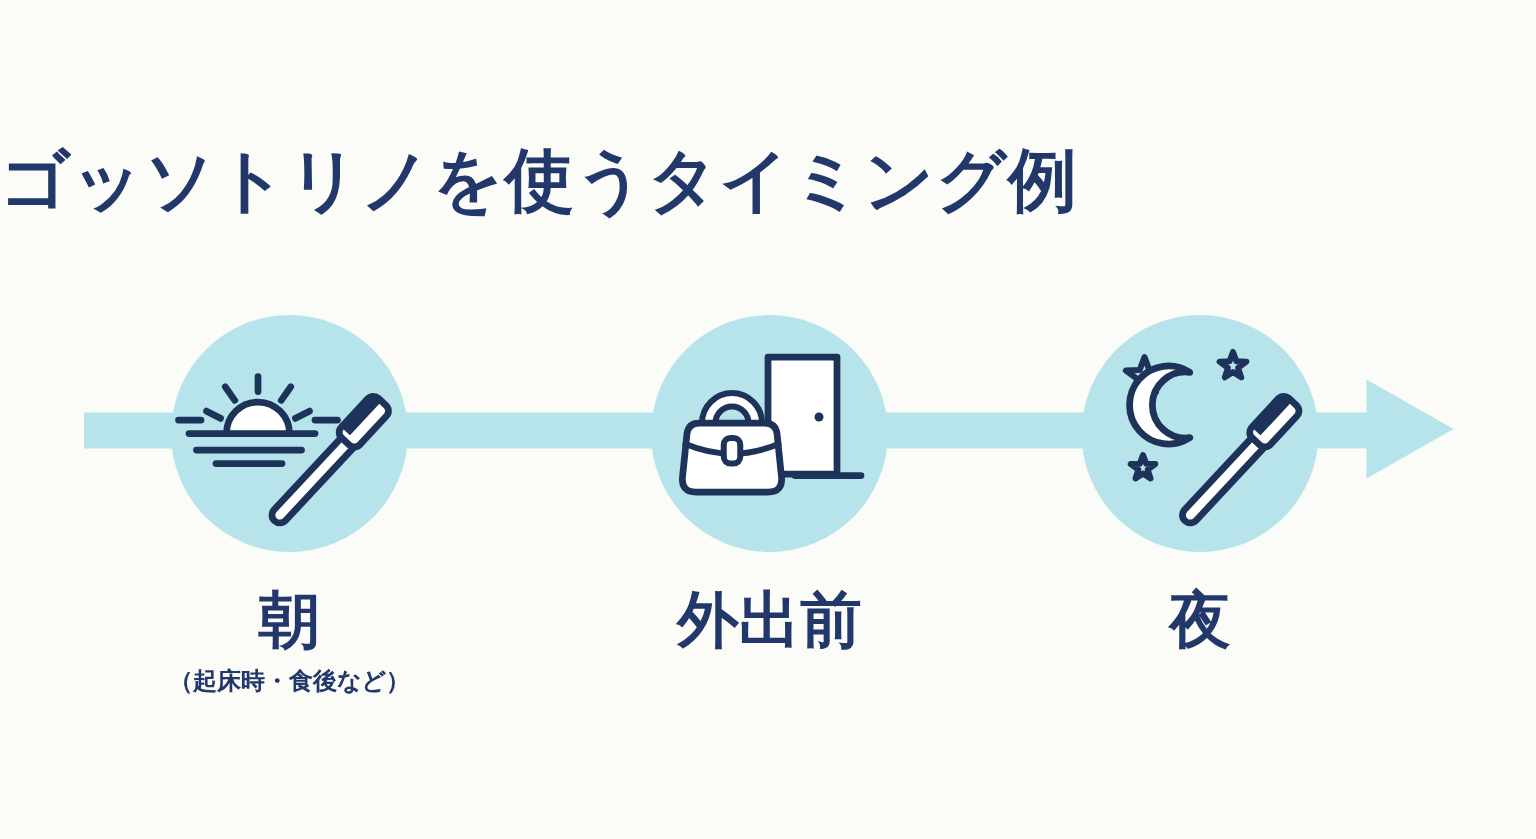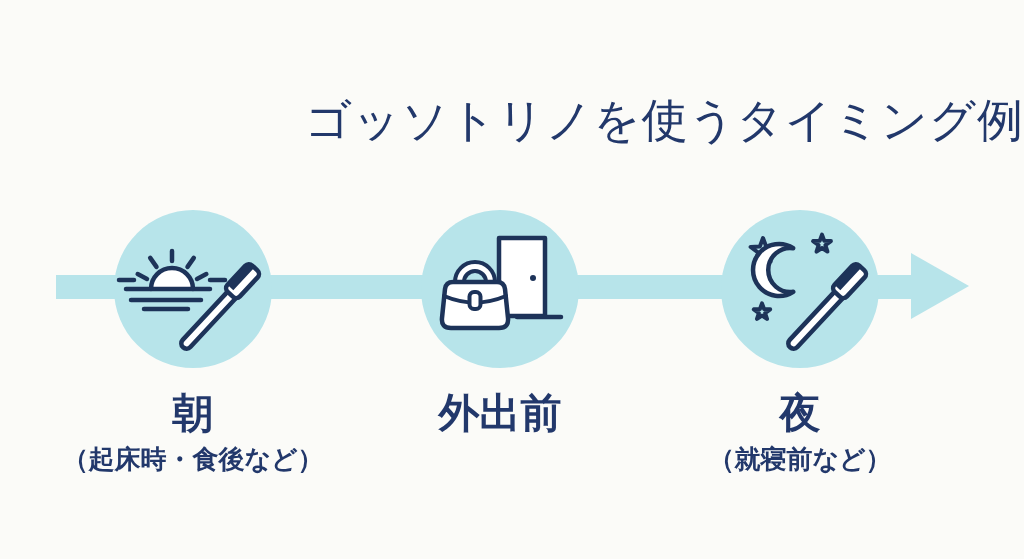--- a/index.html
+++ b/index.html
@@ -7,23 +7,23 @@
     position:relative;
     width:1024px;height:559px;
     background:#fbfbf8;
     overflow:hidden;
     font-family:"DejaVu Sans","Liberation Sans",sans-serif;
   }
   .title{
     position:absolute;
     top:90px;left:0;right:0;
     margin:0;
-    text-align:right;
+    text-align:left;
     font-size:46px;
-    font-weight:400;
+    font-weight:700;
     letter-spacing:1px;
     color:#22386b;
   }
   .arrow-band{
     position:absolute;
     left:56px;top:275px;
     width:857px;height:24px;
     background:#b7e4ea;
   }
   .arrow-head{
@@ -36,38 +36,38 @@
   }
   .step{
     position:absolute;
     top:210px;
     width:320px;
     display:flex;
     flex-direction:column;
     align-items:center;
   }
   .step-morning{left:33px;}
-  .step-going-out{left:340px;}
+  .step-going-out{left:353px;}
   .step-night{left:640px;}
   .icon-circle{
     width:158px;height:158px;
     border-radius:50%;
     background:#b7e4ea;
   }
   .icon-circle svg{display:block;}
   .step-label{
     margin-top:25px;
     font-size:41px;
     font-weight:800;
     line-height:1;
     color:#22386b;
   }
   .step-note{
     margin-top:12px;
-    font-size:26px;
+    font-size:16px;
     font-weight:700;
     line-height:1;
     color:#22386b;
     white-space:nowrap;
   }
 </style>
 </head>
 <body>
 
 <div class="canvas">
@@ -137,16 +137,15 @@
         </g>
         <path d="M72.2 38.2 A26 26 0 1 0 72.2 81.8 A22 22 0 1 1 72.2 38.2 Z" fill="#ffffff" stroke="#1d3359" stroke-width="4.5" stroke-linejoin="round"></path>
         <g transform="translate(71,135) rotate(-47)" stroke="#1d3359" stroke-width="4.5" stroke-linecap="round" stroke-linejoin="round">
           <rect x="-3" y="-5.2" width="78" height="10.5" rx="5.2" fill="#ffffff"></rect>
           <rect x="68" y="-10" width="36" height="17" rx="5" fill="#ffffff"></rect>
           <path d="M73 -10 L101 -10 A4 4 0 0 1 104 -6 L104 -2 L73 -2 Z" fill="#1d3359" stroke="none"></path>
         </g>
       </svg>
     </div>
     <div class="step-label">夜</div>
-    <div class="step-note">（就寝前など）</div>
   </div>
 
 </div>
 
 </body></html>

